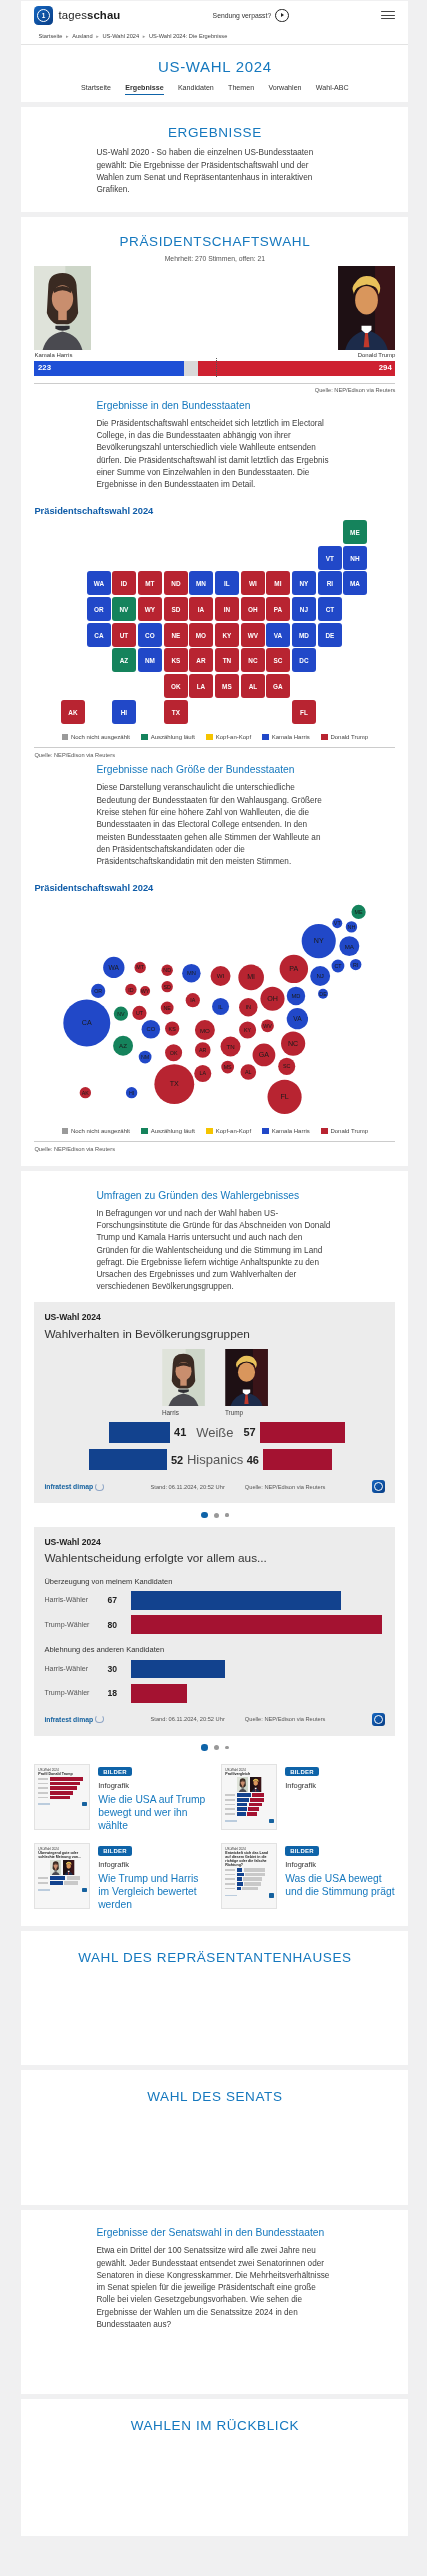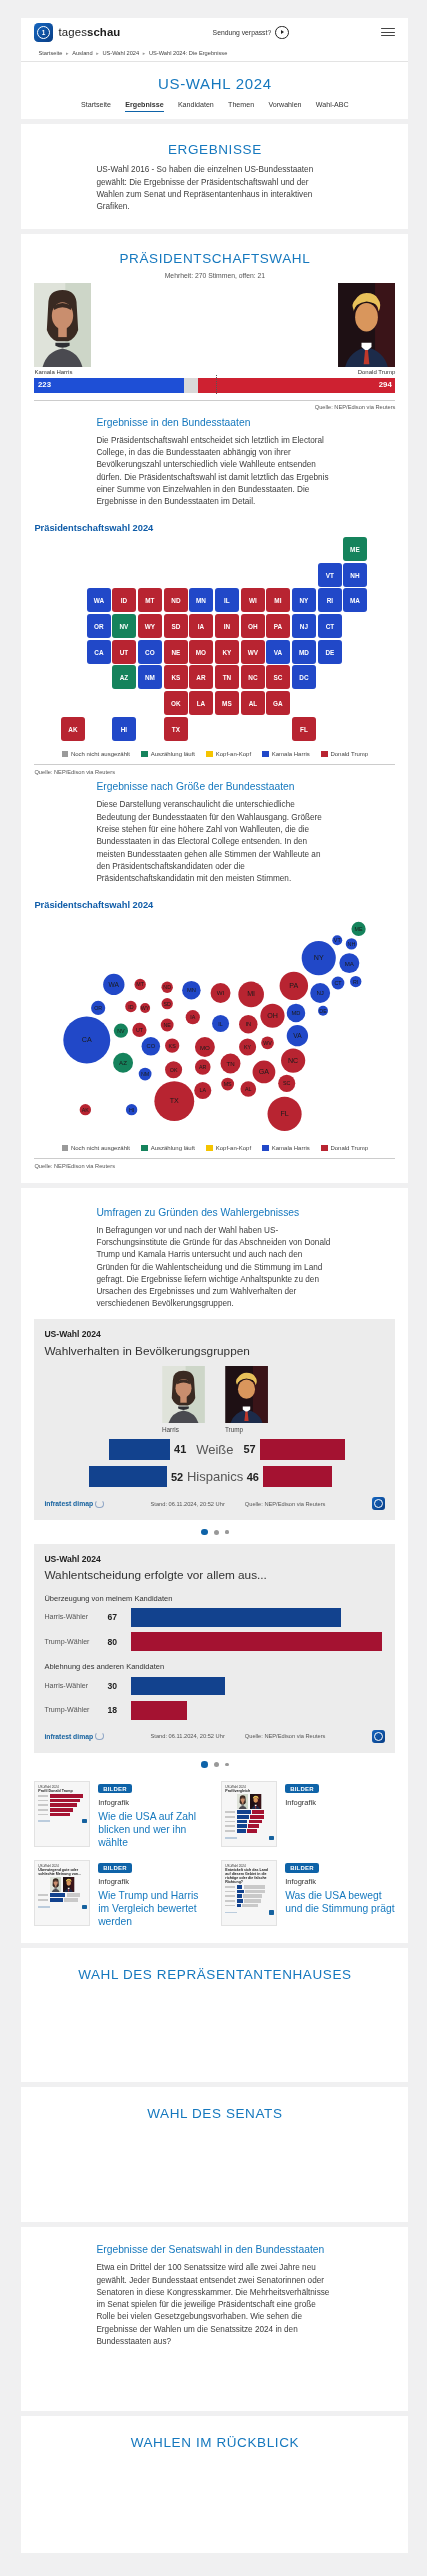--- a/index.html
+++ b/index.html
@@ -120,21 +120,21 @@
       <path d="M40 90 Q16 96 10 118 L70 118 Q64 96 40 90" fill="#1c2b4a"></path>
       <path d="M33 90 L40 96 L47 90 L47 84 L33 84 Z" fill="#fff"></path>
       <path d="M38 94 L42 94 L44 114 L36 114 Z" fill="#c0392b"></path>
       <ellipse cx="40" cy="48" rx="16" ry="20" fill="#d9965c"></ellipse>
       <path d="M22 40 Q22 18 40 16 Q58 18 58 40 Q58 28 40 26 Q24 28 22 40" fill="#e8c15a"></path>
       <path d="M22 38 Q18 30 24 24 Q30 14 40 14 Q52 14 56 22 Q62 30 57 40 Q56 26 40 25 Q25 26 22 38" fill="#e8c15a"></path>
     </symbol>
   </defs>
 </svg>
 
-<div class="card" style="margin-top:18px;">
+<div class="card" style="margin-top:1px;">
   <div class="topbar">
     <div style="display:flex;align-items:center;cursor:pointer;">
       <span class="brandicon">
           <span class="globe">1</span>
         </span>
       <span class="wordmark"><span>tages</span><b>schau</b></span>
     </div>
     <div class="missed">
       <span>Sendung verpasst?</span>
       <span class="playbtn">
@@ -162,21 +162,21 @@
       <div class="tab active">Ergebnisse</div>
       <div class="tab">Kandidaten</div>
       <div class="tab">Themen</div>
       <div class="tab">Vorwahlen</div>
       <div class="tab">Wahl-ABC</div>
     </div>
 </div>
 
 <div class="card" style="padding-bottom:15.7px;">
   <h2 class="h-center">ERGEBNISSE</h2>
-  <p class="textcol">US-Wahl 2016 - So haben die einzelnen US-Bundesstaaten gewählt: Die Ergebnisse der Präsidentschaftswahl und der Wahlen zum Senat und Repräsentantenhaus in interaktiven Grafiken.</p>
+  <p class="textcol">US-Wahl 2020 - So haben die einzelnen US-Bundesstaaten gewählt: Die Ergebnisse der Präsidentschaftswahl und der Wahlen zum Senat und Repräsentantenhaus in interaktiven Grafiken.</p>
 </div>
 
 <div class="card pad" style="padding-bottom:13px;">
   <h2 class="h-center" style="padding-top:17px;">PRÄSIDENTSCHAFTSWAHL</h2>
   <div class="majority">Mehrheit: 270 Stimmen, offen: 21</div>
 
   <div class="hero">
     <div class="cand">
       <svg class="photo" viewBox="0 0 80 118" width="57" height="84">
           <use href="#ph-harris"></use>
@@ -649,21 +649,21 @@
             <div class="mrow">
               <span class="mlab"></span>
               <span class="mbar" style="width: 20px; background: rgb(164, 18, 49);"></span>
             </div>
           </div>
           <div class="mfoot">
             <span class="mfa"></span>
             <span class="mfb"></span>
           </div>
         </div>
-        <div><span class="badge">BILDER</span><div class="tlabel">Infografik</div><div class="thead">Wie die USA auf Zahl blicken und wer ihn wählte</div></div>
+        <div><span class="badge">BILDER</span><div class="tlabel">Infografik</div><div class="thead">Wie die USA auf Trump bewegt und wer ihn wählte</div></div>
       </div>
       <div class="teaser">
         <div class="thumb">
           <div class="tk">US-Wahl 2024</div>
           <div class="tt">Profilvergleich</div>
           <div class="tp">
             <svg viewBox="0 0 16 21" width="11.4" height="15">
               <use href="#ph-harris"></use>
             </svg>
             <svg viewBox="0 0 16 21" width="11.4" height="15">

